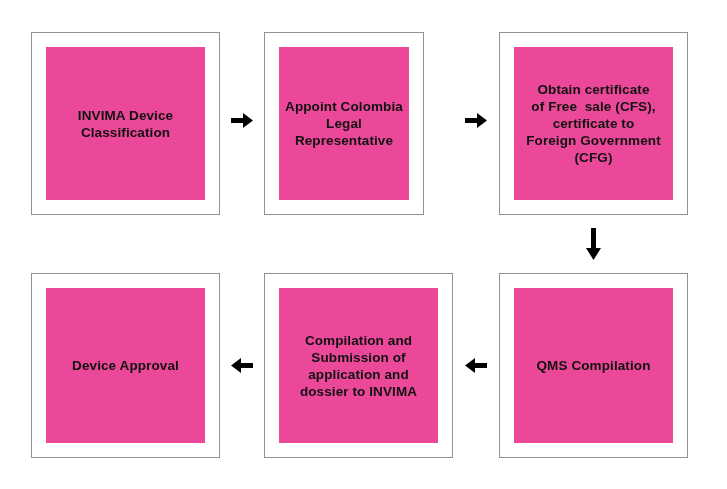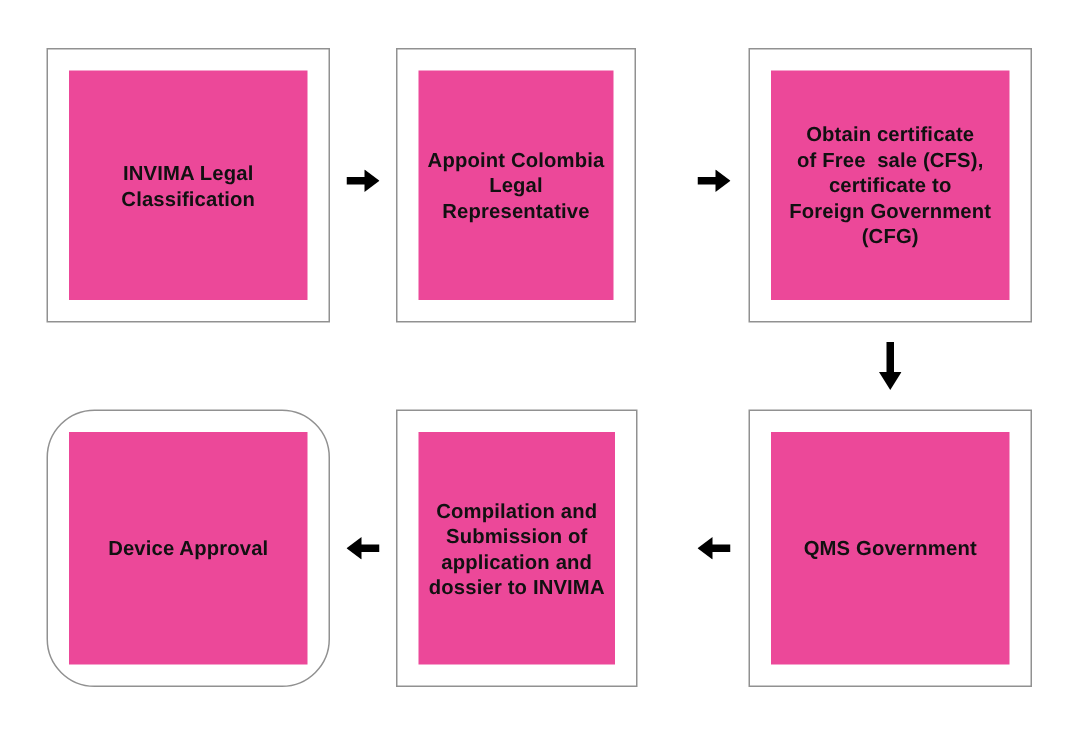--- a/index.html
+++ b/index.html
@@ -37,41 +37,41 @@
     line-height: 17px;
     color: #111111;
     white-space: pre-wrap;
     letter-spacing: 0.1px;
   }
   
   .n0 { left: 31px;  top: 32px;  width: 189px; height: 183px; }
   .n1 { left: 264px; top: 32px;  width: 160px; height: 183px; }
   .n2 { left: 499px; top: 32px;  width: 189px; height: 183px; }
   .n3 { left: 499px; top: 273px; width: 189px; height: 185px; }
-  .n4 { left: 264px; top: 273px; width: 161px; height: 185px; }
-  .n5 { left: 31px;  top: 273px; width: 189px; height: 185px; border-radius: 32px; }
+  .n4 { left: 264px; top: 273px; width: 189px; height: 185px; }
+  .n5 { left: 31px;  top: 273px; width: 189px; height: 185px; }
   
   .arrow {
     position: absolute;
     display: block;
   }
   .a-r1 { left: 231px; top: 113px; }
   .a-r2 { left: 465px; top: 113px; }
   .a-d1 { left: 586px; top: 228px; }
   .a-l1 { left: 465px; top: 358px; }
   .a-l2 { left: 231px; top: 358px; }
 </style>
 </head>
 <body>
 
 <div class="canvas">
 
   <div class="node n0">
     <div class="node-inner">
-      <div class="node-label">INVIMA Legal
+      <div class="node-label">INVIMA Device
 Classification</div>
     </div>
   </div>
 
   <svg class="arrow a-r1" width="22" height="15" viewBox="0 0 22 15">
     <rect x="0" y="5" width="13" height="5" fill="#000000"></rect>
     <polygon points="12,0 22,7.5 12,15" fill="#000000"></polygon>
   </svg>
 
   <div class="node n1">
@@ -96,21 +96,21 @@
     </div>
   </div>
 
   <svg class="arrow a-d1" width="15" height="32" viewBox="0 0 15 32">
     <rect x="5" y="0" width="5" height="21" fill="#000000"></rect>
     <polygon points="0,20 15,20 7.5,32" fill="#000000"></polygon>
   </svg>
 
   <div class="node n3">
     <div class="node-inner">
-      <div class="node-label">QMS Government</div>
+      <div class="node-label">QMS Compilation</div>
     </div>
   </div>
 
   <svg class="arrow a-l1" width="22" height="15" viewBox="0 0 22 15">
     <rect x="9" y="5" width="13" height="5" fill="#000000"></rect>
     <polygon points="10,0 0,7.5 10,15" fill="#000000"></polygon>
   </svg>
 
   <div class="node n4">
     <div class="node-inner">

